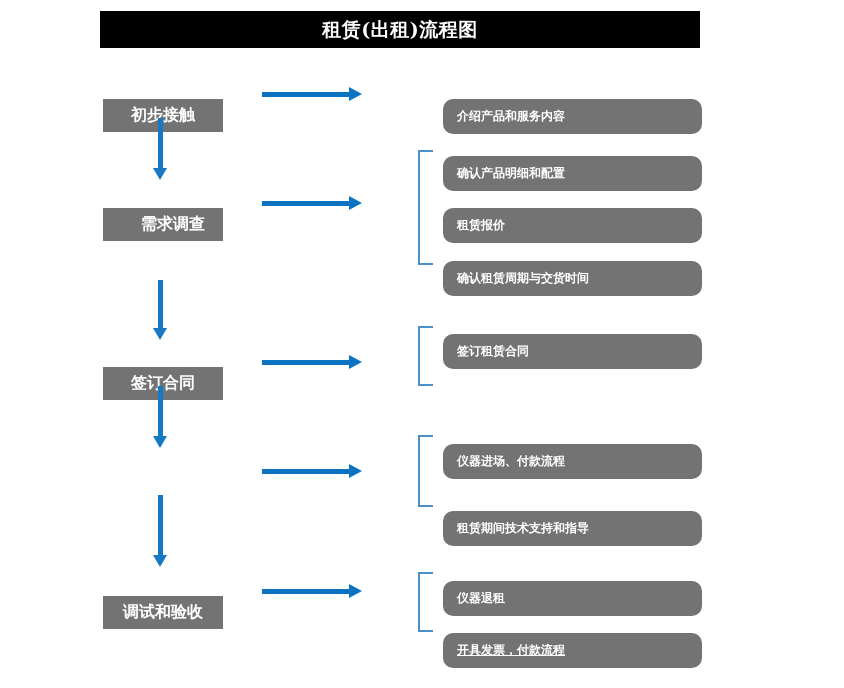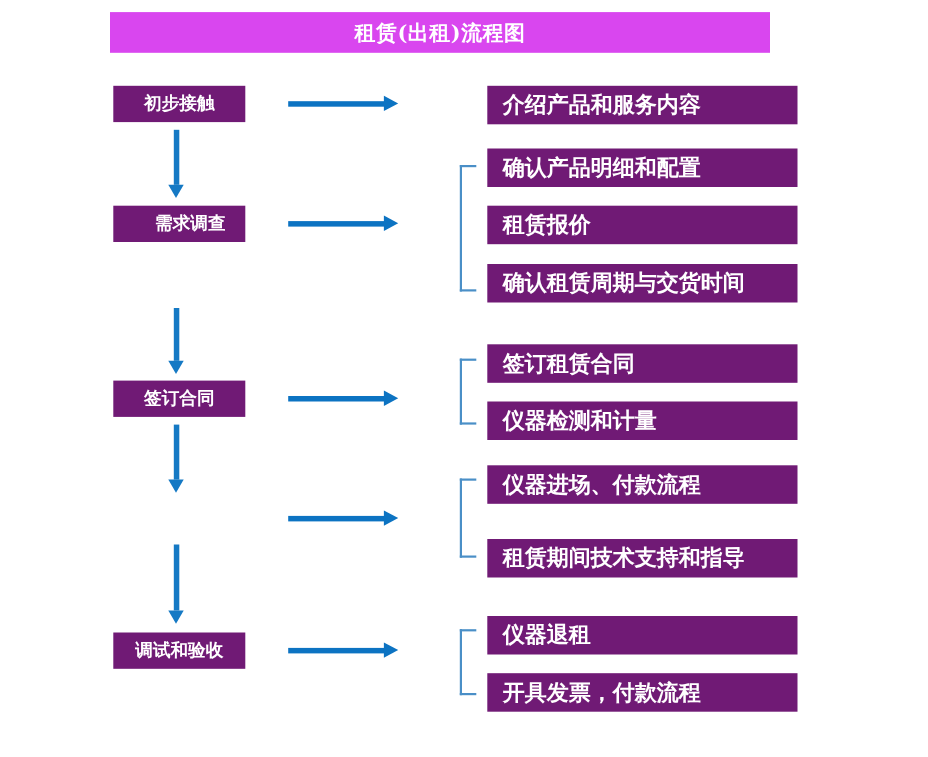--- a/index.html
+++ b/index.html
@@ -22,56 +22,58 @@
     height: 688px;
   }
 
   
   .title-bar {
     position: absolute;
     left: 100px;
     top: 11px;
     width: 600px;
     height: 37px;
-    background: #d946ef;
+    background: #000000;
     color: #ffffff;
     display: flex;
     align-items: center;
     justify-content: center;
     font-size: 19px;
     font-weight: bold;
     letter-spacing: 0.5px;
   }
 
   
   .box {
     position: absolute;
-    background: #701a75;
+    background: #737373;
     color: #ffffff;
     font-weight: bold;
     display: flex;
     align-items: center;
     box-sizing: border-box;
+    margin-top: 21px;
   }
 
   .stage-box {
     left: 103px;
     width: 120px;
     height: 33px;
     justify-content: center;
     font-size: 16px;
   }
 
   .detail-box {
     left: 443px;
-    width: 282px;
+    width: 259px;
     height: 35px;
     padding-left: 14px;
     justify-content: flex-start;
-    font-size: 20px;
+    font-size: 12px;
+    border-radius: 10px;
   }
 
   
   .h-arrow {
     position: absolute;
     left: 262px;
     width: 100px;
     height: 14px;
   }
   .h-arrow .shaft {
@@ -181,19 +183,18 @@
   <div class="bracket" style="top:150px; height:115px;"></div>
   <div class="bracket" style="top:326px; height:60px;"></div>
   <div class="bracket" style="top:435px; height:72px;"></div>
   <div class="bracket" style="top:572px; height:60px;"></div>
 
   <div class="box detail-box" style="top:78px;">介绍产品和服务内容</div>
   <div class="box detail-box" style="top:135px;font-family:Liberation Serif, serif;">确认产品明细和配置</div>
   <div class="box detail-box" style="top:187px;">租赁报价</div>
   <div class="box detail-box" style="top:240px;">确认租赁周期与交货时间</div>
   <div class="box detail-box" style="top:313px;">签订租赁合同</div>
-  <div class="box detail-box" style="top:365px;">仪器检测和计量</div>
   <div class="box detail-box" style="top:423px;">仪器进场、付款流程</div>
   <div class="box detail-box" style="top:490px;">租赁期间技术支持和指导</div>
   <div class="box detail-box" style="top:560px;">仪器退租</div>
-  <div class="box detail-box" style="top:612px;">开具发票，付款流程</div>
+  <div class="box detail-box" style="top:612px;text-decoration:underline;">开具发票，付款流程</div>
 
 </div>
 
 </body></html>

